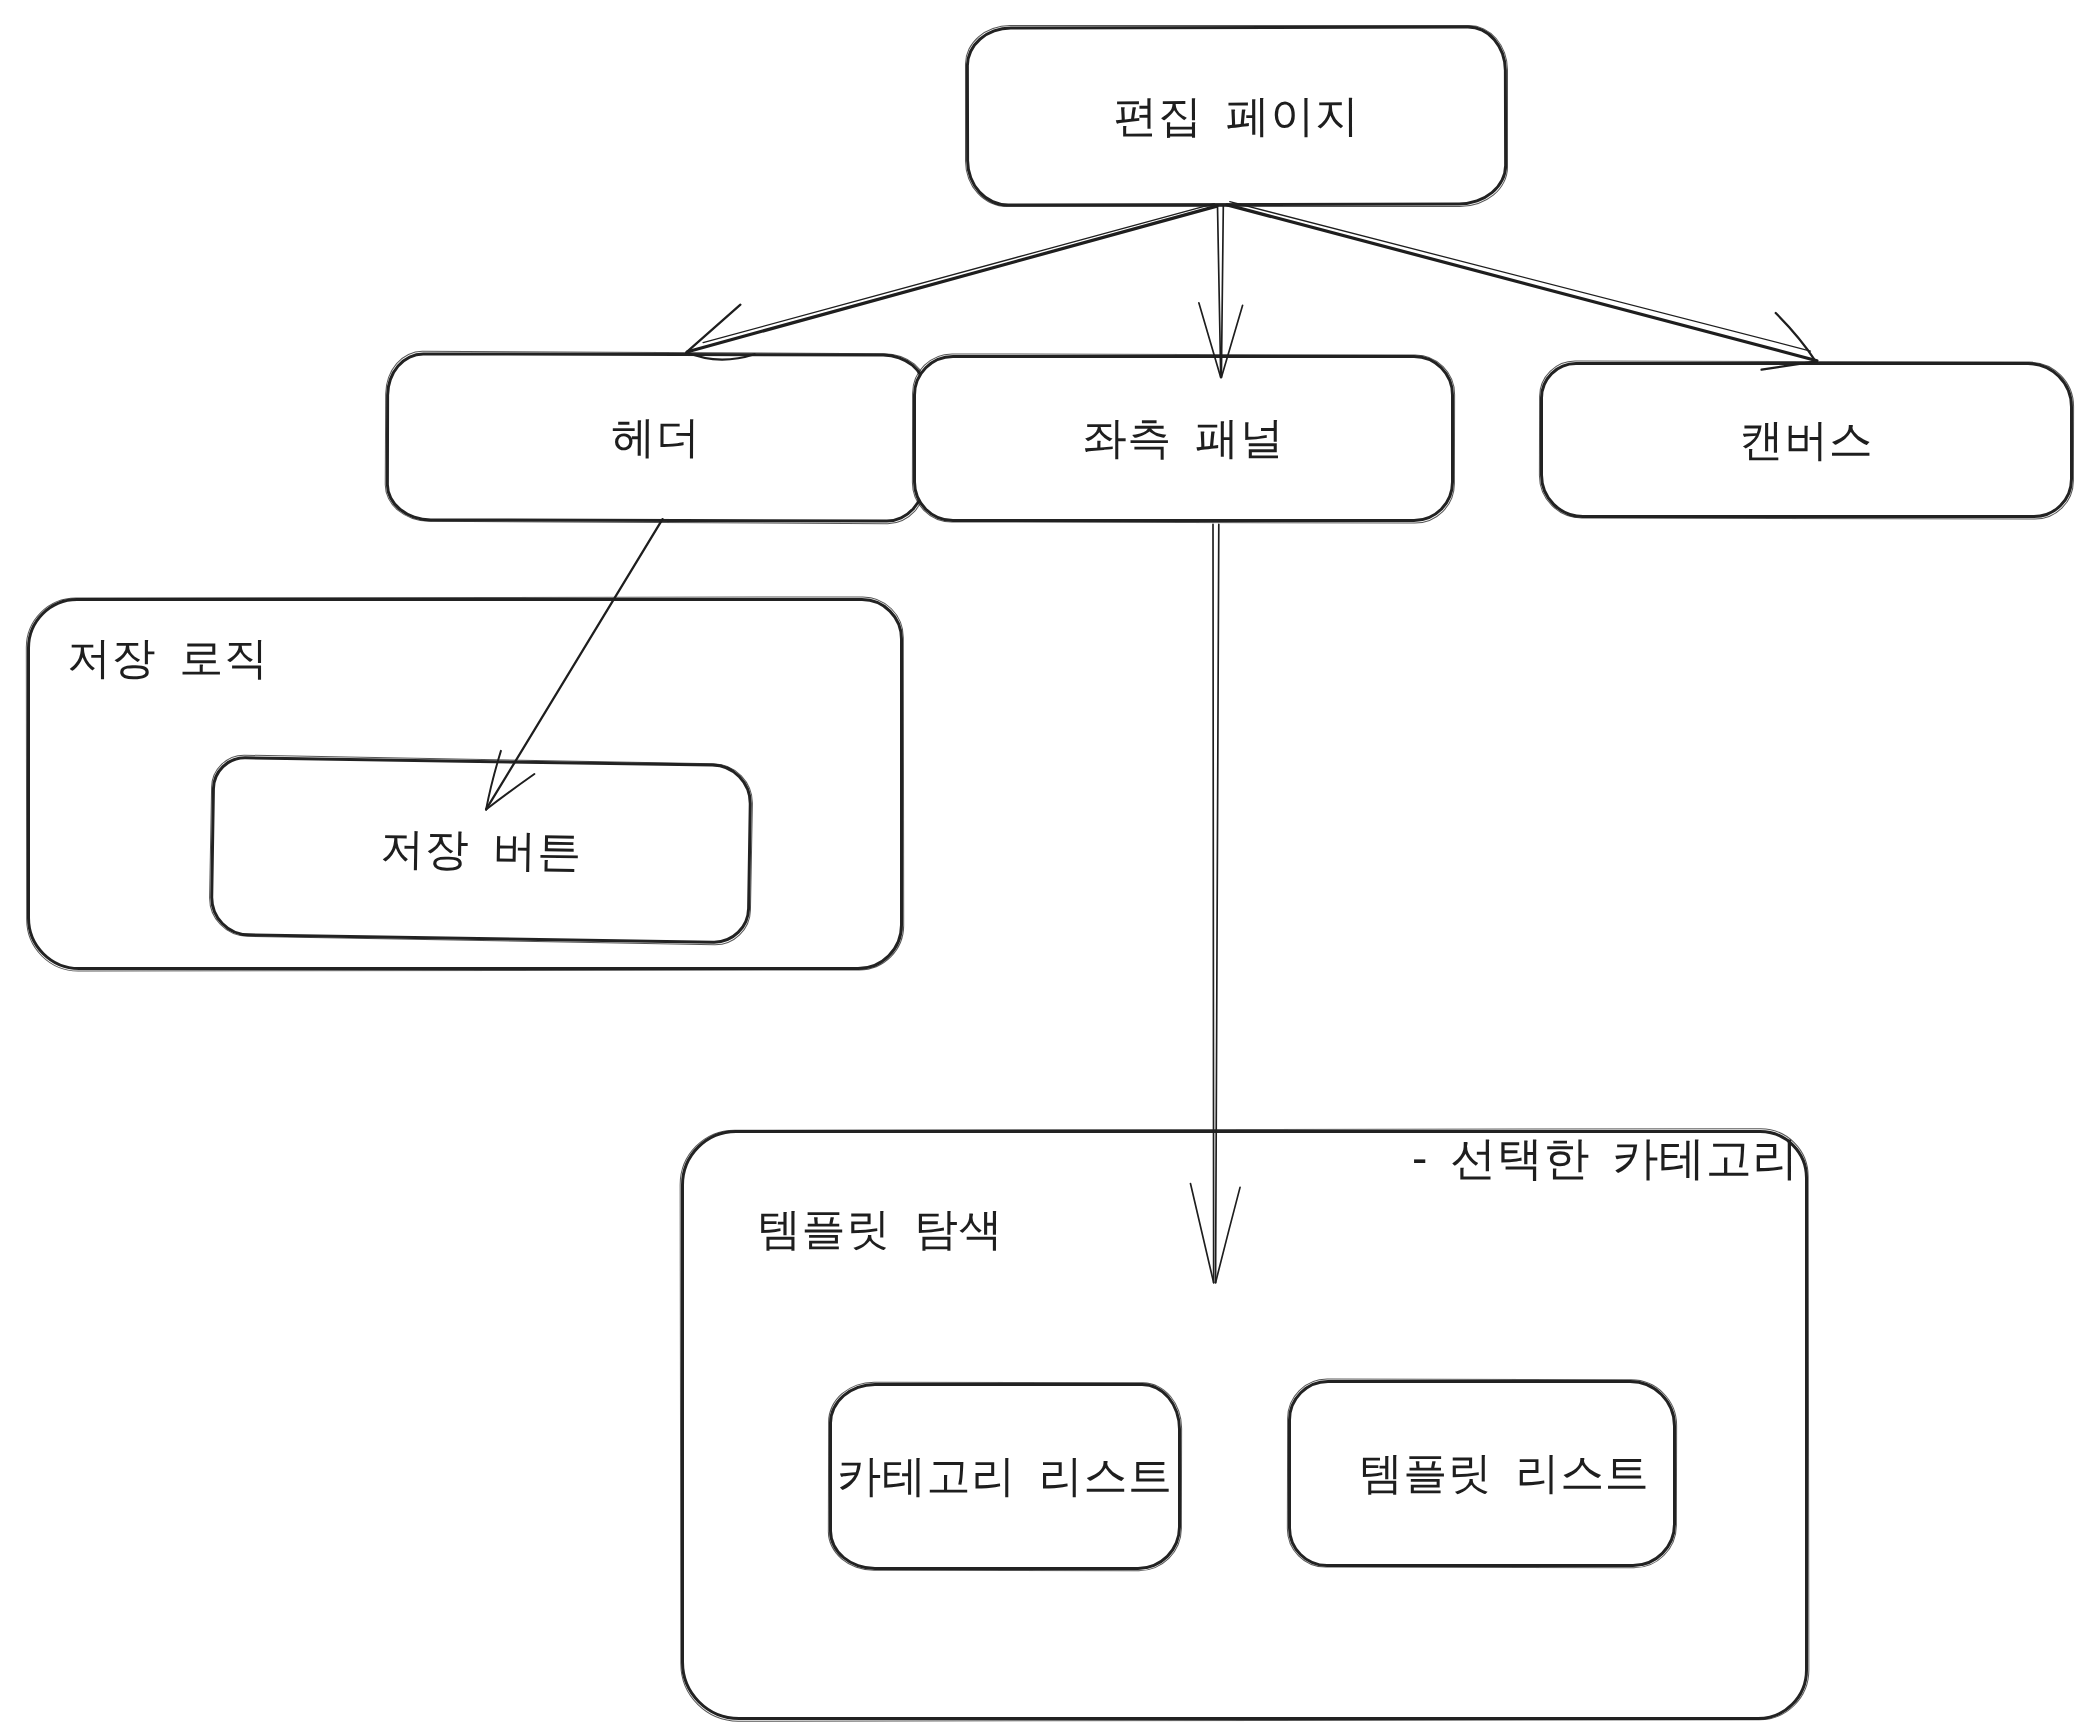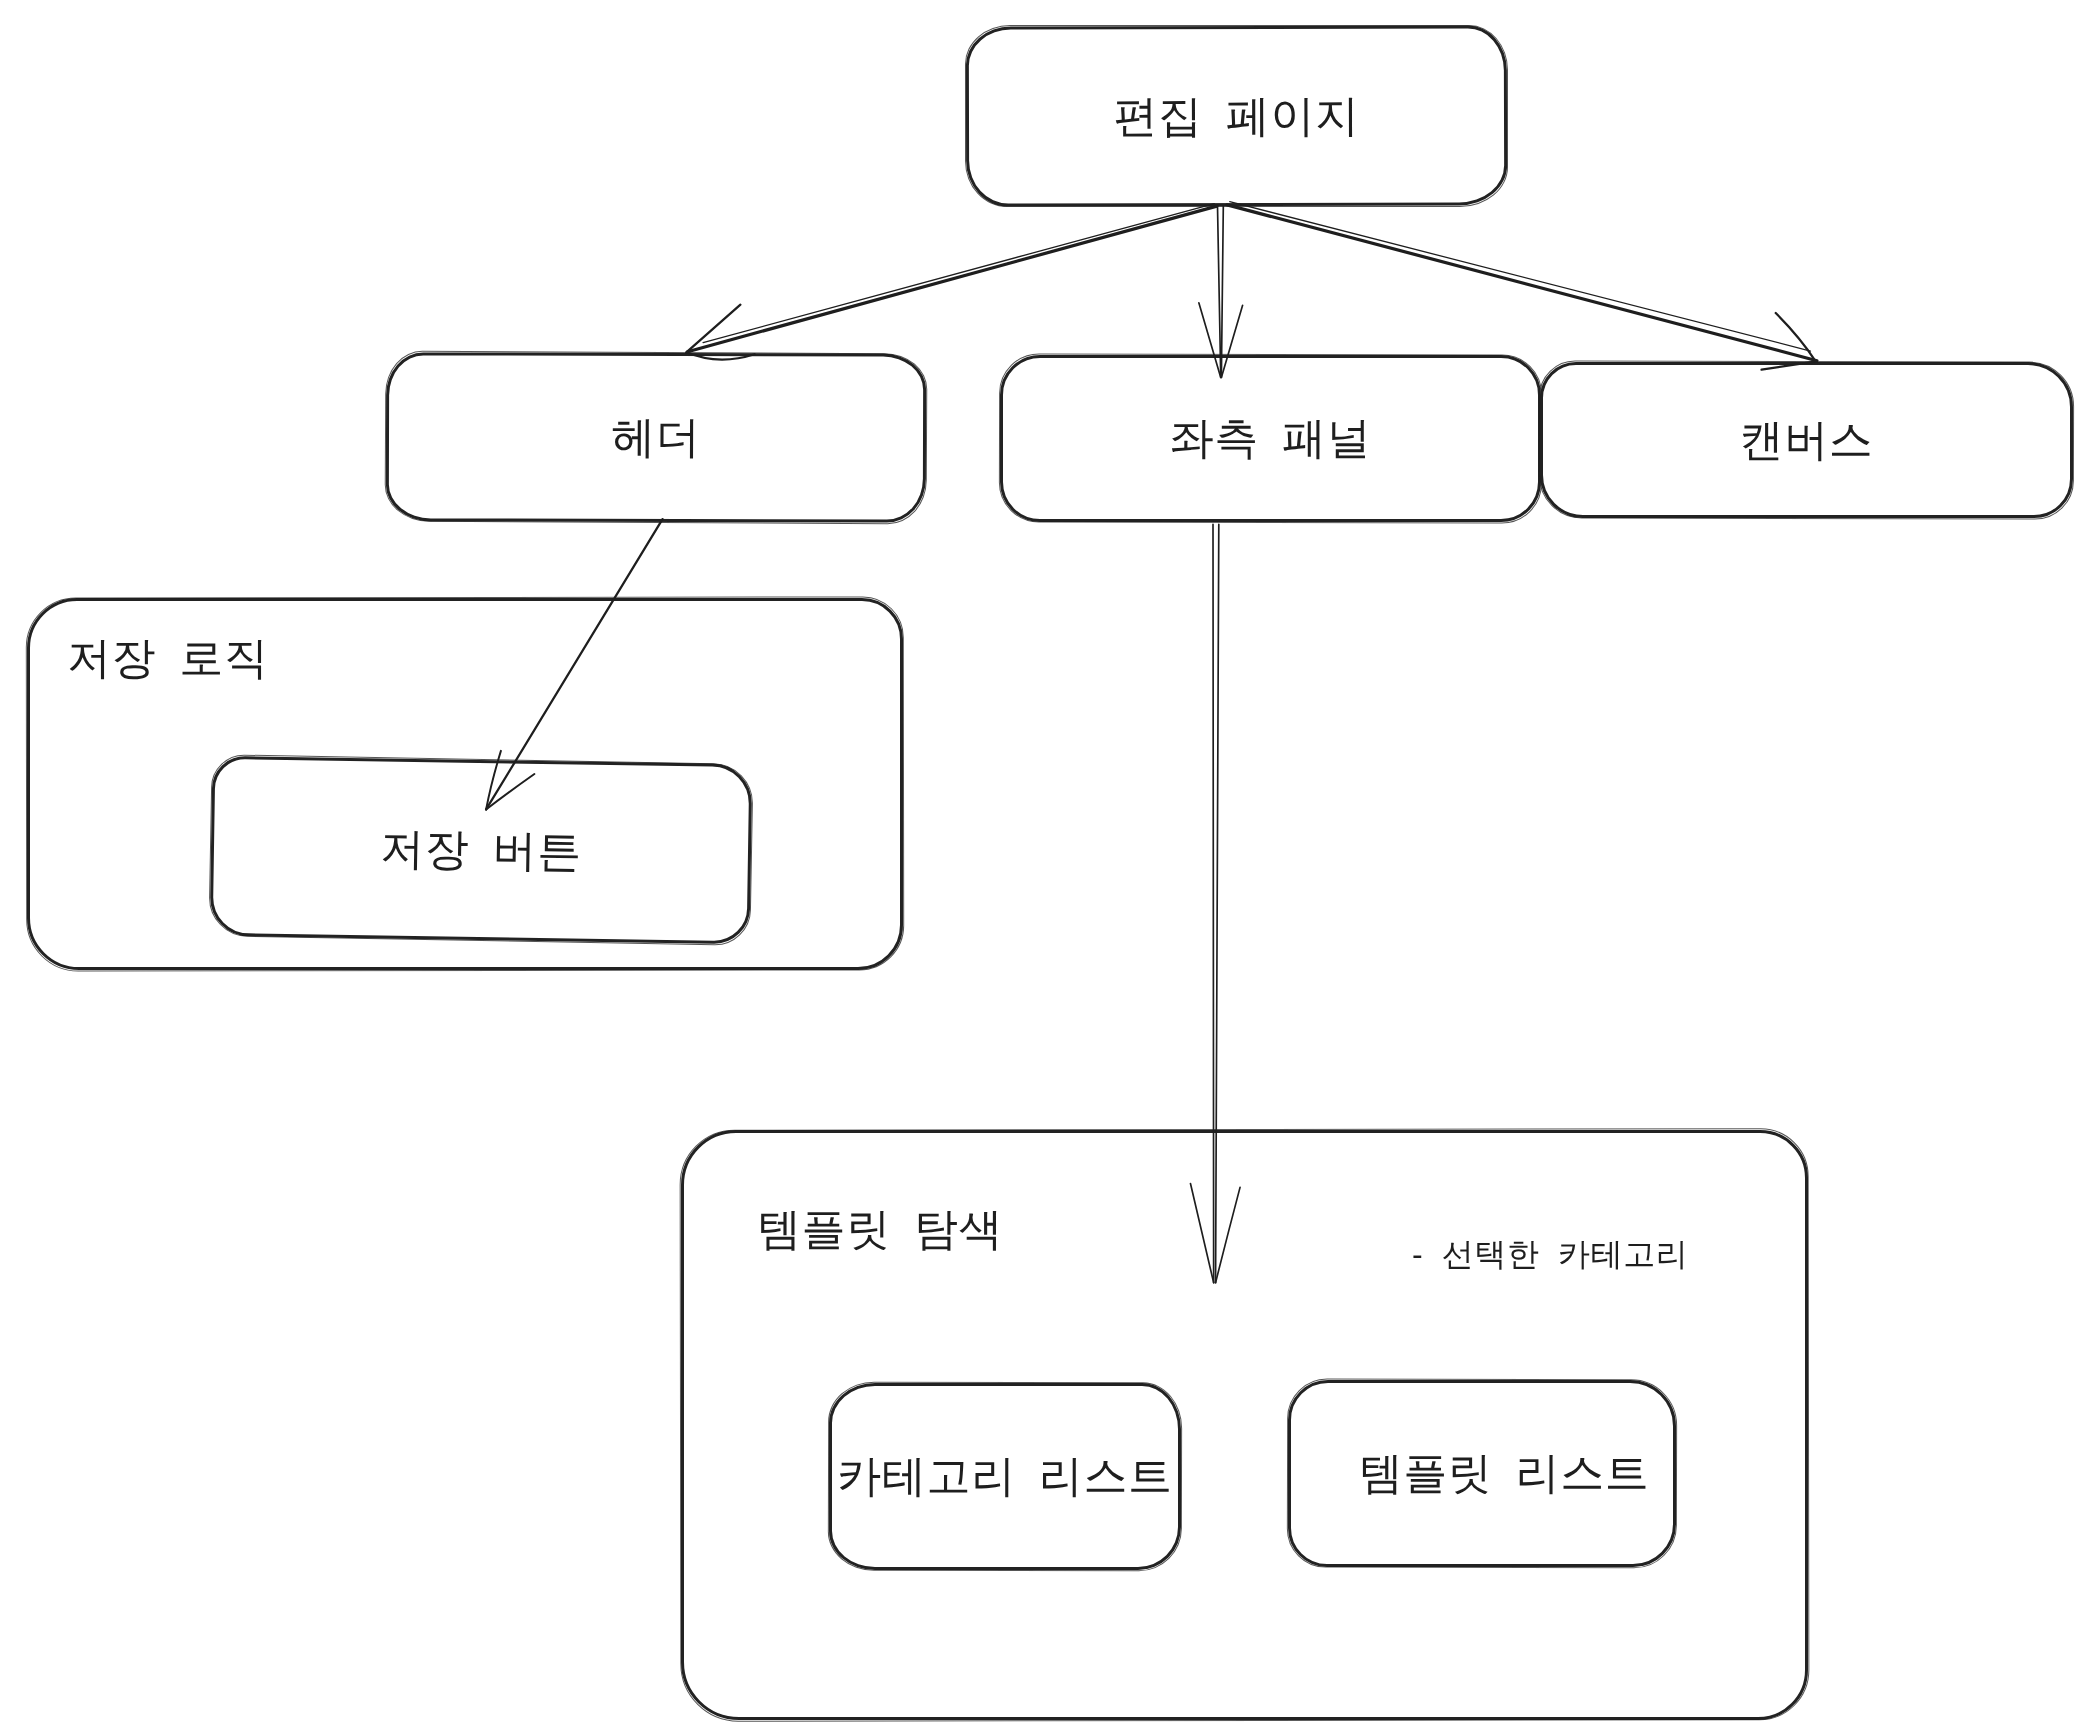--- a/index.html
+++ b/index.html
@@ -46,31 +46,31 @@
   }
   .corner-label{
     position:absolute;
     font-size:44px;
     letter-spacing:0.6px;
     word-spacing:10.3px;
     white-space:nowrap;
   }
   .notes{
     position:absolute;
-    left:1412px;top:1224px;
-    font-size:32px;
+    left:1412px;top:1128px;
+    font-size:46px;
     line-height:61px;
     letter-spacing:0.6px;
     word-spacing:9px;
     white-space:nowrap;
   }
   
   .n-edit-page   {left:966px;top:26px;  width:541px; height:180px; border-radius:45px 39px 48px 42px / 39px 45px 40px 46px; transform:rotate(-.15deg);}
   .n-header      {left:386px; top:353px; width:540px; height:169px; border-radius:37px 43px 39px 45px / 43px 36px 44px 37px; transform:rotate(.15deg);}
-  .n-left-panel  {left:1000px;top:355px; width:541px; height:167px; border-radius:40px;}
+  .n-left-panel  {left:913px;top:355px; width:541px; height:167px; border-radius:40px;}
   .n-canvas      {left:1540px;top:362px; width:533px; height:156px; border-radius:36px 45px 39px 43px;}
   .n-save-logic  {left:27px;  top:598px; width:876px;height:372px; border-radius:50px 41px 45px 52px;}
   .n-save-button {left:211px; top:760px;width:540px; height:180px; border-radius:33px 40px 36px 39px; transform:rotate(.9deg);}
   .n-template-browse{left:681px;top:1130px;width:1127px;height:590px;border-radius:55px 48px 50px 58px;}
   .n-category-list{left:829px;top:1383px;width:352px;height:187px;border-radius:46px 39px 43px 46px / 40px 46px 43px 39px;}
   .n-template-list{left:1288px;top:1380px;width:388px;height:187px;border-radius:40px 46px 43px 39px;padding-left:44px;}
   .lbl-save-logic{left:37px;top:28px;}
   .lbl-template-browse{left:73px;top:67px;}
   
   .edges{

